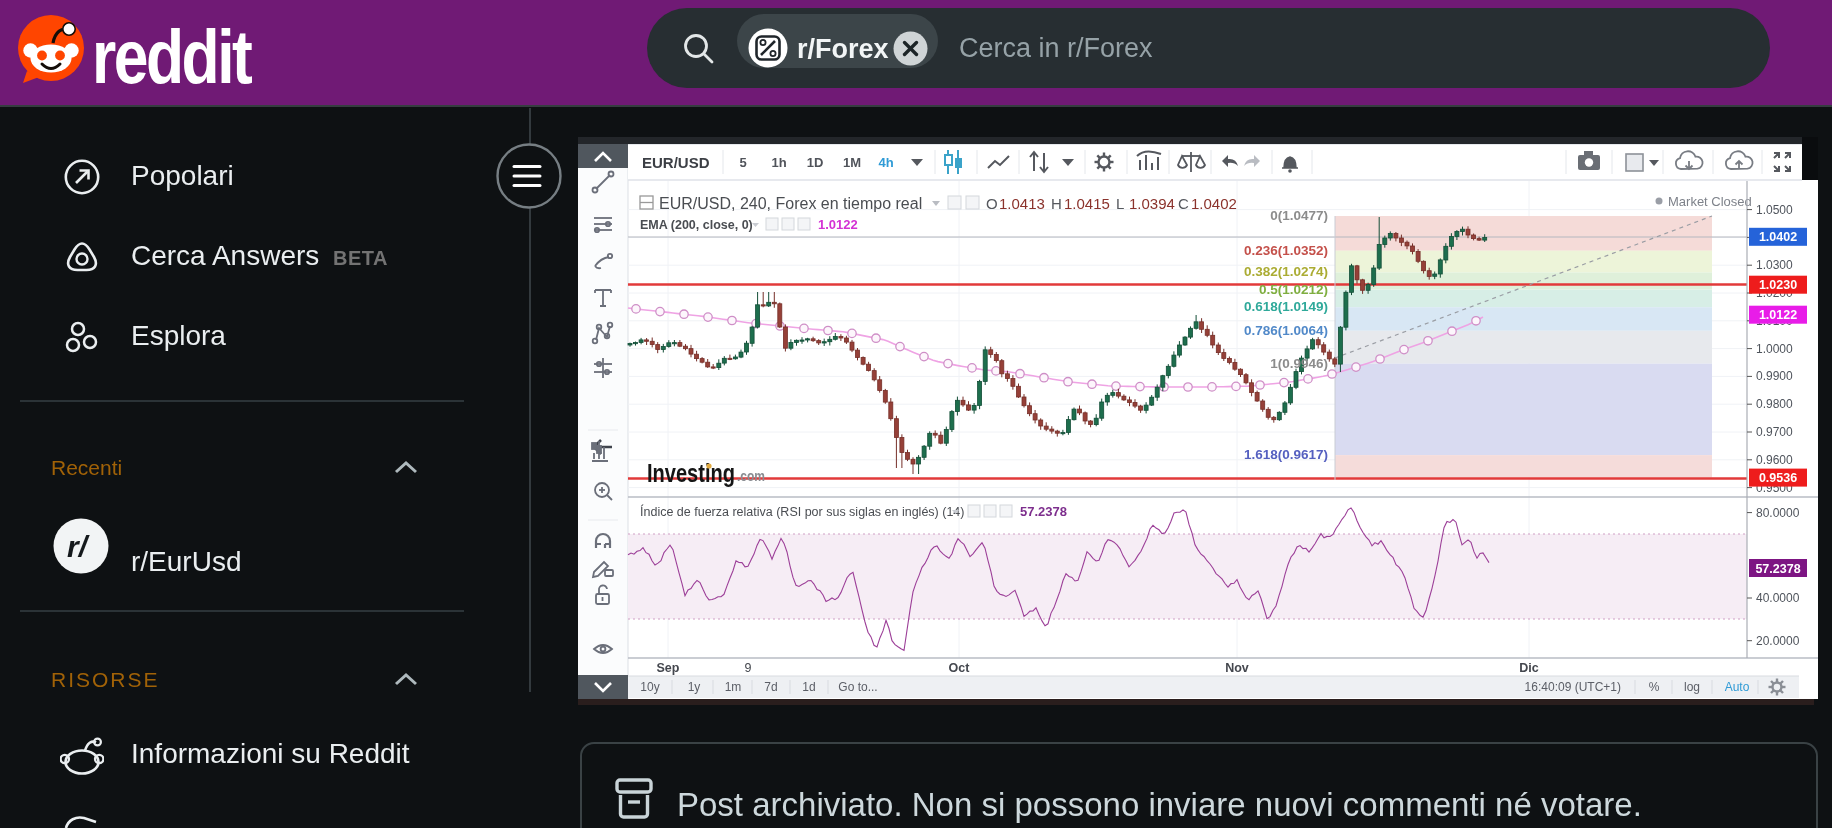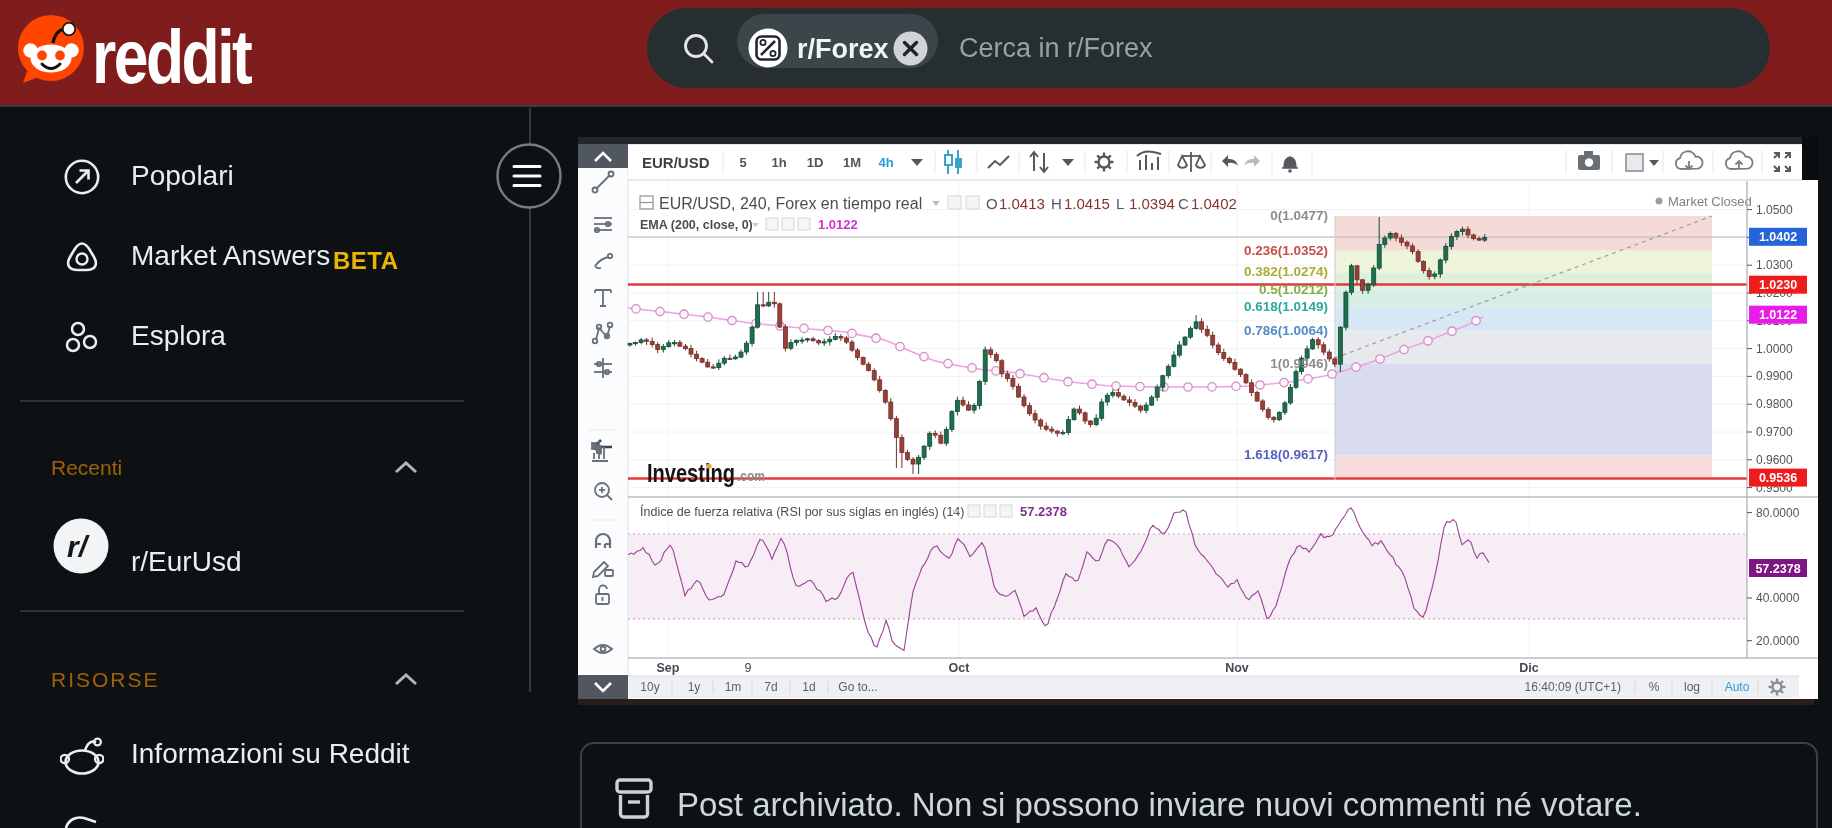--- a/index.html
+++ b/index.html
@@ -1,18 +1,18 @@
 <!DOCTYPE html>
 <html><head><meta charset="utf-8">
 <style>
 *{margin:0;padding:0;box-sizing:border-box}
 html,body{width:1832px;height:828px;overflow:hidden;background:#0e1113;
 font-family:"Liberation Sans",sans-serif;}
 .abs{position:absolute}
-#header{position:absolute;left:0;top:0;width:1832px;height:107px;background:#7f1d1d;border-bottom:2px solid #363d41}
+#header{position:absolute;left:0;top:0;width:1832px;height:107px;background:#701a75;border-bottom:2px solid #363d41}
 #sidebar{position:absolute;left:0;top:108px;width:531px;height:584px;border-right:2px solid #333a3e}
 .navtxt{position:absolute;left:131px;color:#eaeef0;font-size:28px;white-space:nowrap}
 .subhdr{position:absolute;left:51px;color:#a16207;font-size:21px;white-space:nowrap}
 .divider{position:absolute;left:20px;width:444px;height:2px;background:#2b3337}
 </style></head>
 <body>
 
 <div id="header">
  <svg class="abs" style="left:17px;top:13px" width="70" height="72" viewBox="0 0 70 72">
   <circle cx="34" cy="35" r="33" fill="#ff4500"></circle>
@@ -53,22 +53,22 @@
  <svg class="abs" style="left:63px;top:50px" width="38" height="38" viewBox="0 0 38 38">
   <circle cx="19" cy="19" r="16.2" fill="none" stroke="#eaeef0" stroke-width="2.6"></circle>
   <line x1="13" y1="25" x2="24.5" y2="13.5" stroke="#eaeef0" stroke-width="2.6"></line>
   <path d="M16.5 12.5 L25.5 12.5 L25.5 21.5" fill="none" stroke="#eaeef0" stroke-width="2.6"></path>
  </svg>
  <div class="navtxt" style="top:52px">Popolari</div>
  <svg class="abs" style="left:63px;top:130px" width="38" height="38" viewBox="0 0 38 38">
   <path d="M19 5.5 C22 5.5 24 7.5 26.5 11.5 L31 19 C33.5 23.5 33.5 26 32 28.5 C30.5 31 28 32 23.5 32 L14.5 32 C10 32 7.5 31 6 28.5 C4.5 26 4.5 23.5 7 19 L11.5 11.5 C14 7.5 16 5.5 19 5.5 Z" fill="none" stroke="#eaeef0" stroke-width="2.6"></path>
   <circle cx="19" cy="21" r="5.5" fill="none" stroke="#eaeef0" stroke-width="2.4"></circle>
  </svg>
- <div class="navtxt" style="top:132px">Market Answers</div>
- <div class="abs" style="left:333px;top:139px;color:#eab308;font-size:24px;font-weight:bold;letter-spacing:0.5px">BETA</div>
+ <div class="navtxt" style="top:132px">Cerca Answers</div>
+ <div class="abs" style="left:333px;top:139px;color:#737373;font-size:20px;font-weight:bold;letter-spacing:0.5px">BETA</div>
  <svg class="abs" style="left:63px;top:210px" width="38" height="38" viewBox="0 0 38 38">
   <circle cx="15" cy="11" r="6" fill="none" stroke="#eaeef0" stroke-width="2.5"></circle>
   <circle cx="10" cy="27" r="6" fill="none" stroke="#eaeef0" stroke-width="2.5"></circle>
   <circle cx="27" cy="24" r="6" fill="none" stroke="#eaeef0" stroke-width="2.5"></circle>
  </svg>
  <div class="navtxt" style="top:212px">Esplora</div>
  <div class="divider" style="top:292px"></div>
  <div class="subhdr" style="top:348px">Recenti</div>
  <svg class="abs" style="left:392px;top:350px" width="28" height="20" viewBox="0 0 28 20">
   <path d="M4 14 L14 5 L24 14" fill="none" stroke="#aeb9bd" stroke-width="3"></path>

